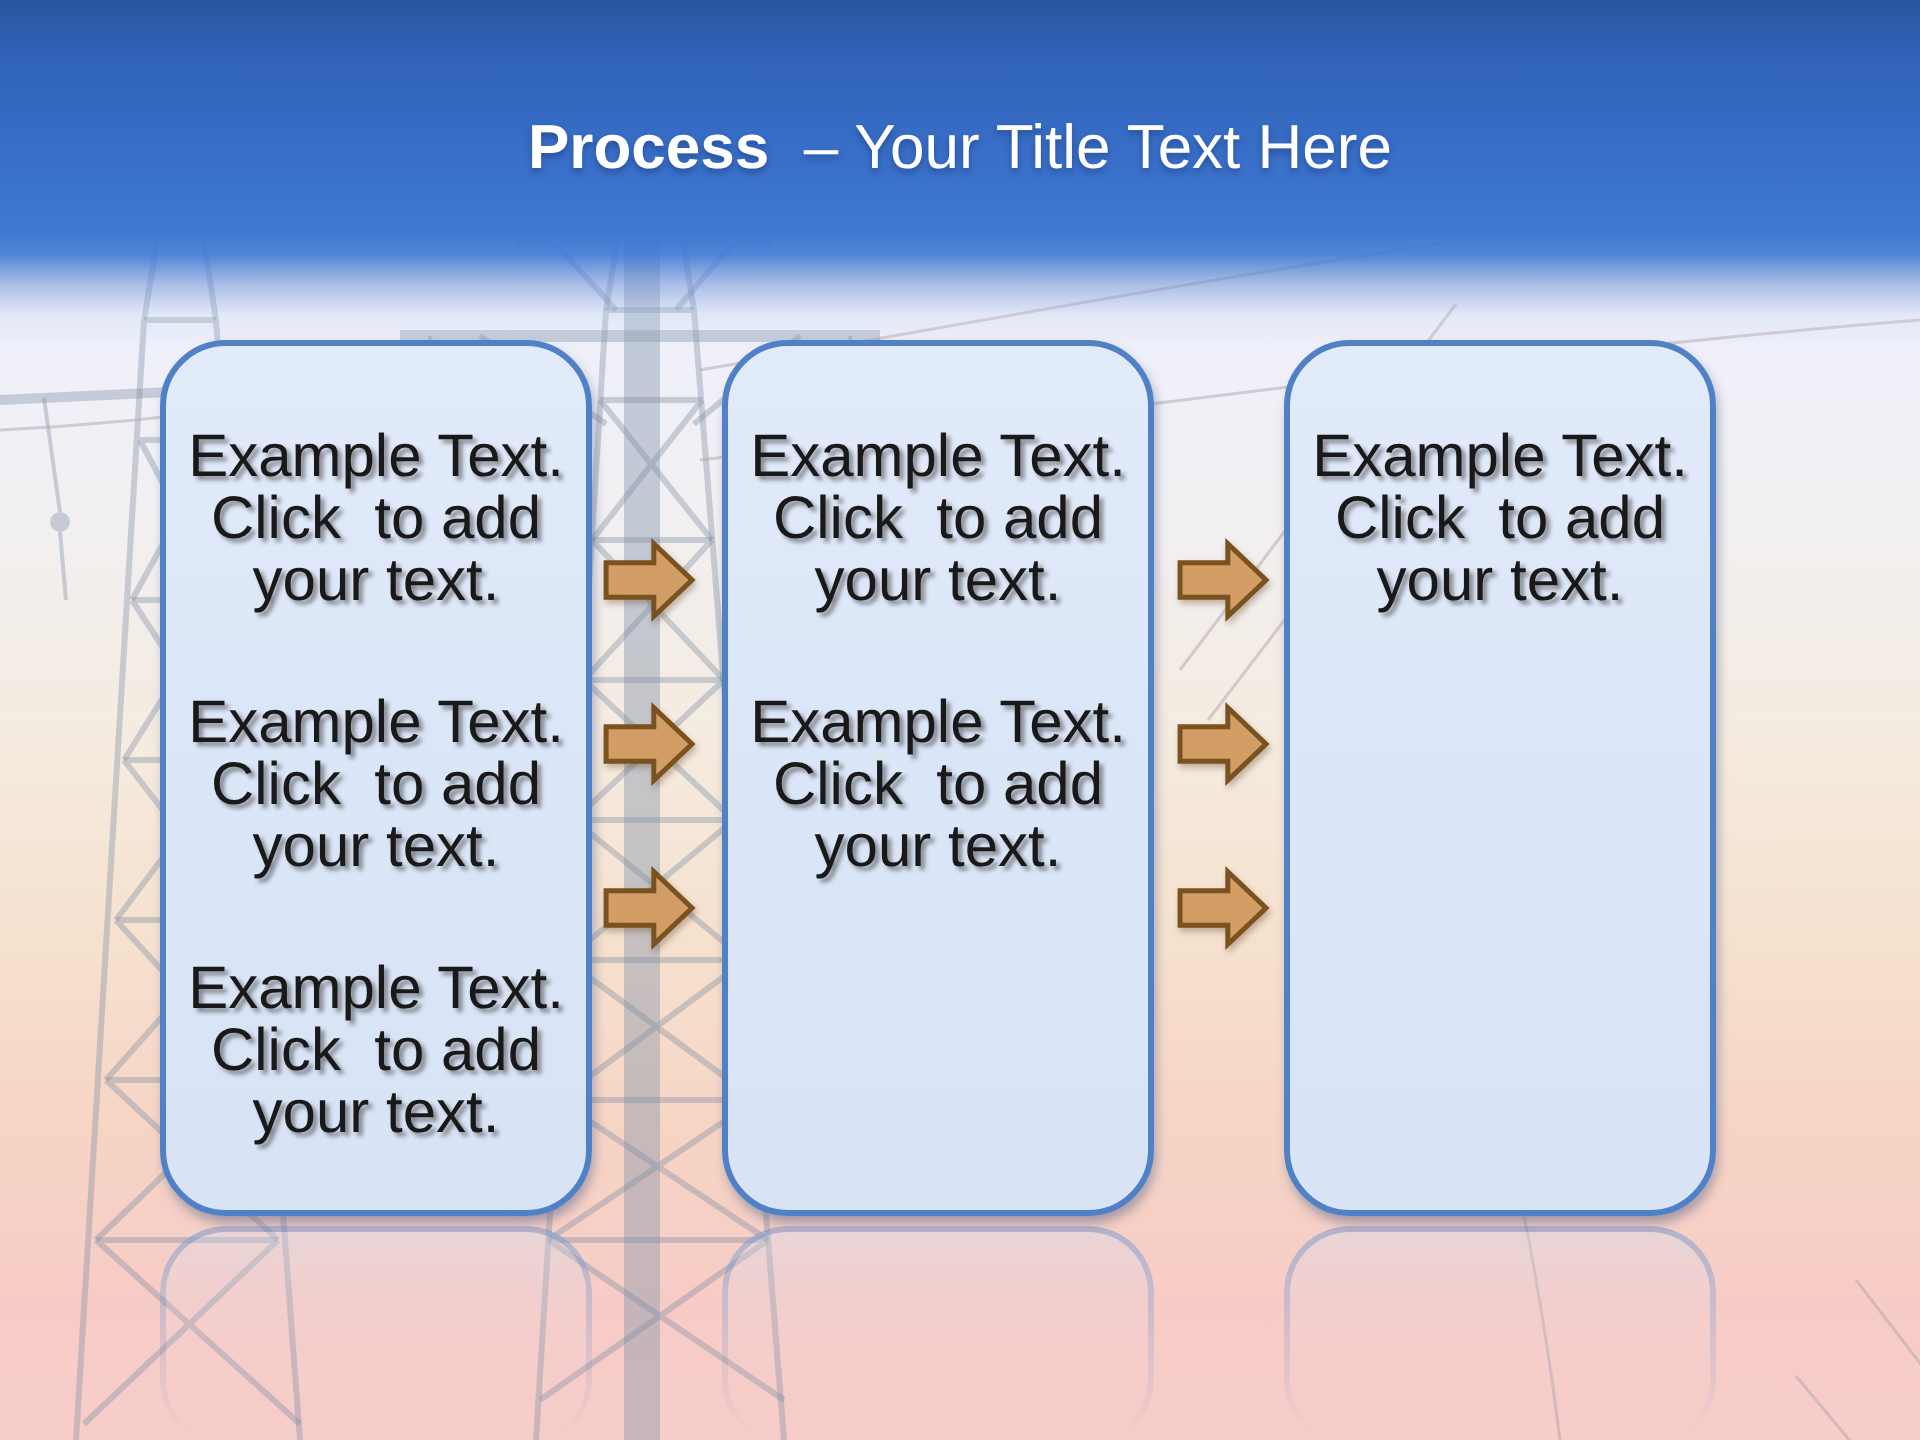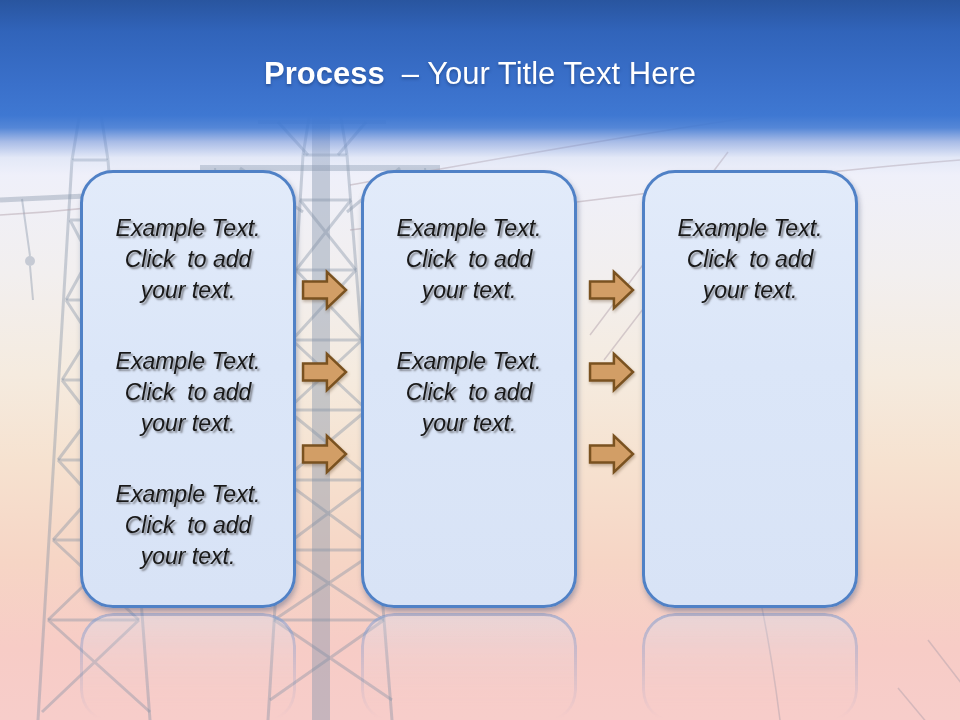--- a/index.html
+++ b/index.html
@@ -50,22 +50,21 @@
     box-shadow:2px 3px 5px rgba(100,110,140,0.35), 0 6px 7px -3px rgba(110,120,150,0.4);
     padding-top:40px;
   }
   .pbox-1{left:80px;}
   .pbox-2{left:361px;}
   .pbox-3{left:642px;}
   .pbox p{
     margin:0 0 40px 0;
     text-align:center;
     white-space:pre-wrap;
-    font-style:italic;
-    font-size:23px;line-height:31px;
+    font-size:30px;line-height:31px;
     color:#191919;
     text-shadow:2px 2px 2px rgba(80,80,85,0.65);
   }
 
   .arrow{
     position:absolute;width:48px;height:42px;
     filter:drop-shadow(1px 2px 1.5px rgba(90,60,30,0.35));
   }
   .arr-col1{left:301px;}
   .arr-col2{left:588px;}

